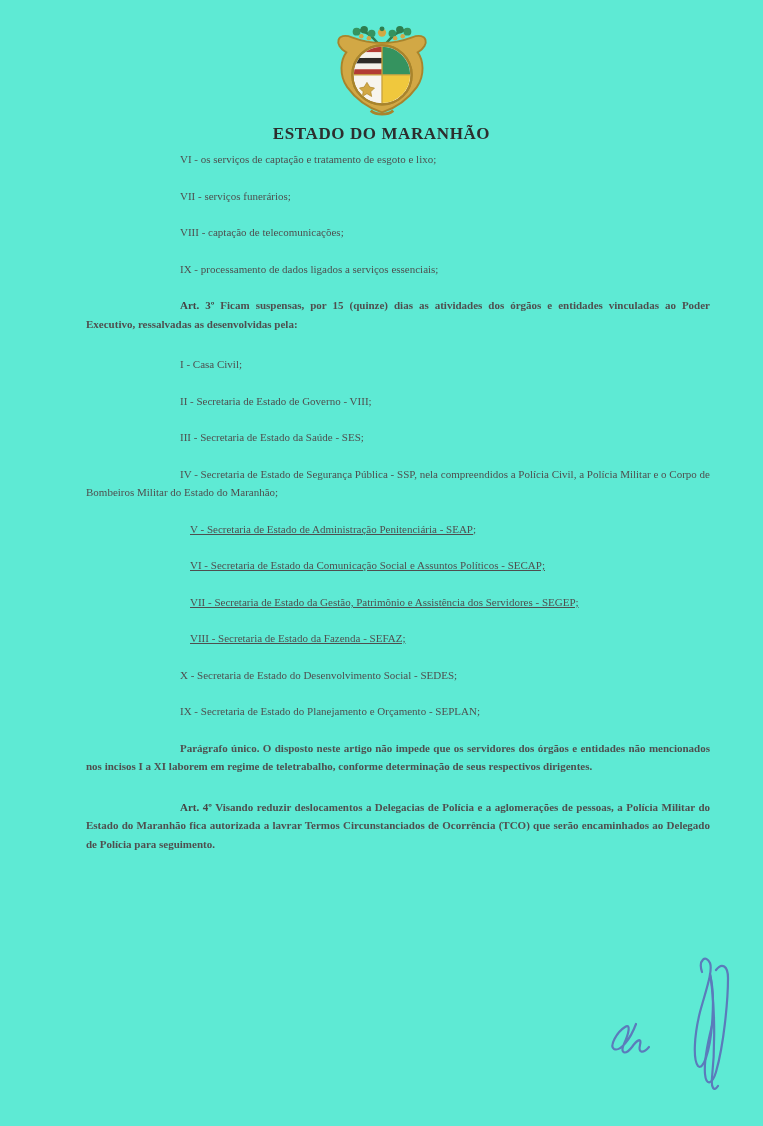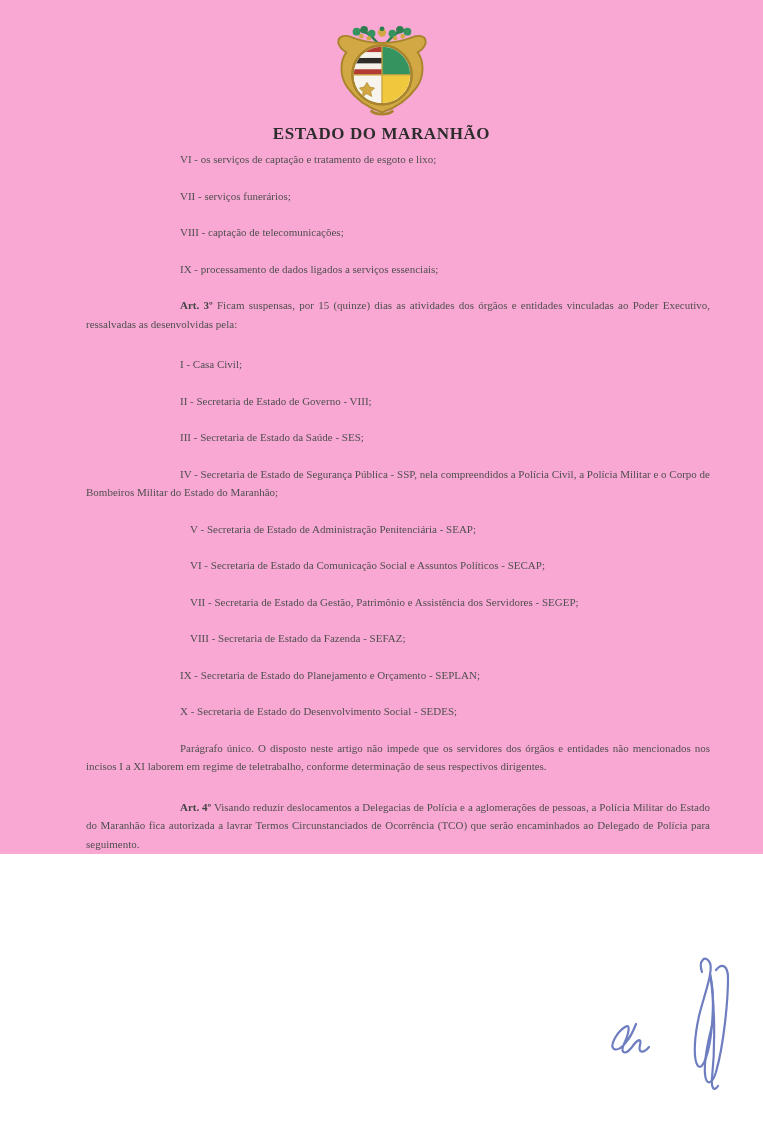--- a/index.html
+++ b/index.html
@@ -4,22 +4,22 @@
 <style>
   html, body { margin: 0; padding: 0; }
   body {
     width: 763px; height: 1126px;
     background: #ffffff;
     font-family: "Liberation Serif", "DejaVu Serif", serif;
     overflow: hidden;
   }
   .page {
     position: relative;
-    width: 763px; height: 854px;
-    background: #f9a8d4;
+    width: 763px; height: 1126px;
+    background: #5eead4;
   }
   .doc-header {
     padding-top: 26px;
     text-align: center;
   }
   .crest-svg { display: block; margin: 0 auto; }
   .org-title {
     margin: 4px 0 0 0;
     font-size: 17px;
     font-weight: bold;
@@ -31,22 +31,22 @@
     left: 86px; right: 53px; top: 150px;
     font-size: 11px;
     line-height: 18.5px;
     color: #4f4f4f;
     text-align: justify;
   }
   .doc-body p {
     margin: 0 0 18px 0;
     text-indent: 94px;
   }
-  .doc-body p.indent-b { text-indent: 104px; }
-  .doc-body p.para { margin-bottom: 22px; }
+  .doc-body p.indent-b { text-indent: 104px; text-decoration: underline; }
+  .doc-body p.para { margin-bottom: 22px; font-weight: bold; }
   .doc-body strong { color: #454545; }
   .signature-svg {
     position: absolute;
     left: 598px; top: 948px;
     pointer-events: none;
   }
 </style>
 </head>
 <body>
 
@@ -116,22 +116,22 @@
     <p class="para"><strong>Art. 3º</strong> <span>Ficam suspensas, por 15 (quinze) dias as atividades dos órgãos e entidades vinculadas ao Poder Executivo, ressalvadas as desenvolvidas pela:</span></p>
 
     <p>I - Casa Civil;</p>
     <p>II - Secretaria de Estado de Governo - VIII;</p>
     <p>III - Secretaria de Estado da Saúde - SES;</p>
     <p>IV - Secretaria de Estado de Segurança Pública - SSP, nela compreendidos a Polícia Civil, a Polícia Militar e o Corpo de Bombeiros Militar do Estado do Maranhão;</p>
     <p class="indent-b">V - Secretaria de Estado de Administração Penitenciária - SEAP;</p>
     <p class="indent-b">VI - Secretaria de Estado da Comunicação Social e Assuntos Políticos - SECAP;</p>
     <p class="indent-b">VII - Secretaria de Estado da Gestão, Patrimônio e Assistência dos Servidores - SEGEP;</p>
     <p class="indent-b">VIII - Secretaria de Estado da Fazenda - SEFAZ;</p>
+    <p>X - Secretaria de Estado do Desenvolvimento Social - SEDES;</p>
     <p>IX - Secretaria de Estado do Planejamento e Orçamento - SEPLAN;</p>
-    <p>X - Secretaria de Estado do Desenvolvimento Social - SEDES;</p>
 
     <p class="para">Parágrafo único. O disposto neste artigo não impede que os servidores dos órgãos e entidades não mencionados nos incisos I a XI laborem em regime de teletrabalho, conforme determinação de seus respectivos dirigentes.</p>
 
     <p class="para"><strong>Art. 4º</strong> <span>Visando reduzir deslocamentos a Delegacias de Polícia e a aglomerações de pessoas, a Polícia Militar do Estado do Maranhão fica autorizada a lavrar Termos Circunstanciados de Ocorrência (TCO) que serão encaminhados ao Delegado de Polícia para seguimento.</span></p>
   </div>
 
   <svg class="signature-svg" width="152" height="150" viewBox="0 0 152 150" aria-hidden="true">
     <g fill="none" stroke="#5b6cb8" stroke-width="2.2" stroke-linecap="round" opacity="0.88">
 
       <path d="M38,76 C32,92 22,104 16,101 C11,98 19,84 27,79 C33,75 31,85 26,96 C22,105 27,108 34,99 C39,92 44,89 42,97 C40,105 45,106 51,99"></path>

